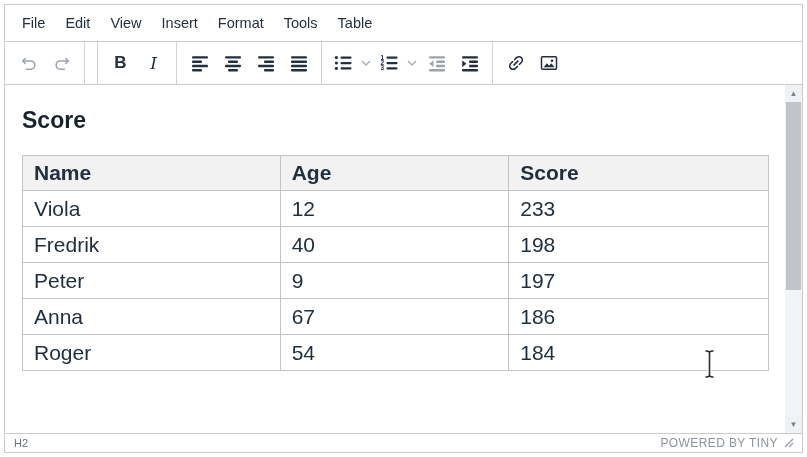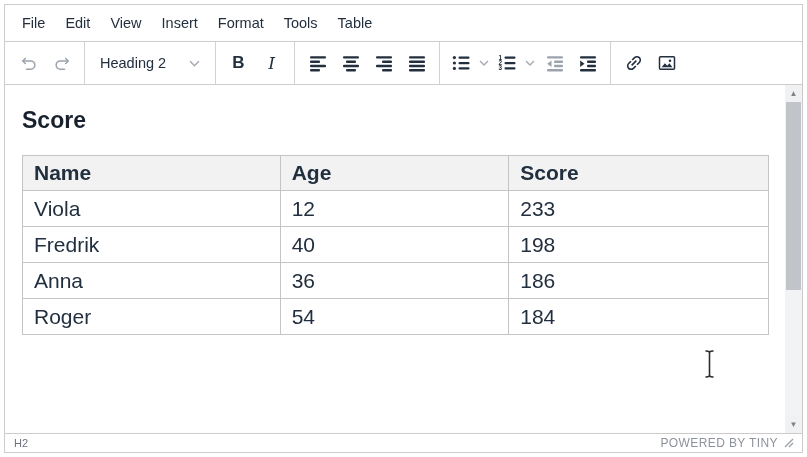--- a/index.html
+++ b/index.html
@@ -94,28 +94,20 @@
       <span>
           <svg viewBox="0 0 24 24" width="20" height="20" fill="none" stroke="currentColor" stroke-width="1.8" stroke-linecap="round" stroke-linejoin="round">
             <path d="M16.5 6.5l3 3-3 3"></path>
             <path d="M19.2 9.5H10a5 5 0 0 0 0 10h5"></path>
           </svg>
         </span>
     </button>
 
     <div class="divider"></div>
 
-    <button class="select-btn">
-      <span>Heading 2</span>
-      <span class="chev">
-          <svg viewBox="0 0 10 6" fill="none" stroke="currentColor" stroke-width="1.4">
-            <path d="M1 1l4 4 4-4"></path>
-          </svg>
-        </span>
-    </button>
 
     <div class="divider"></div>
 
     <button class="tb-btn">
       <span class="bold-glyph">B</span>
     </button>
     <button class="tb-btn">
       <span class="italic-glyph">I</span>
     </button>
 
@@ -257,22 +249,27 @@
               <td>Viola</td>
               <td>12</td>
               <td>233</td>
             </tr>
             <tr>
               <td>Fredrik</td>
               <td>40</td>
               <td>198</td>
             </tr>
             <tr>
+              <td>Peter</td>
+              <td>9</td>
+              <td>197</td>
+            </tr>
+            <tr>
               <td>Anna</td>
-              <td>36</td>
+              <td>67</td>
               <td>186</td>
             </tr>
             <tr>
               <td>Roger</td>
               <td>54</td>
               <td>184</td>
             </tr>
           </tbody>
       </table>
     </div>

